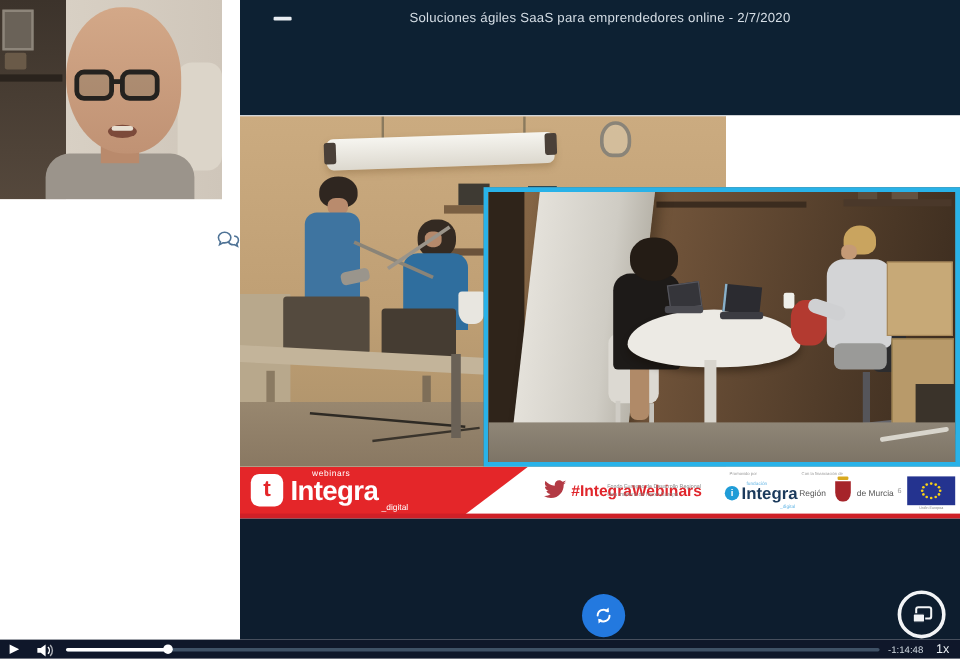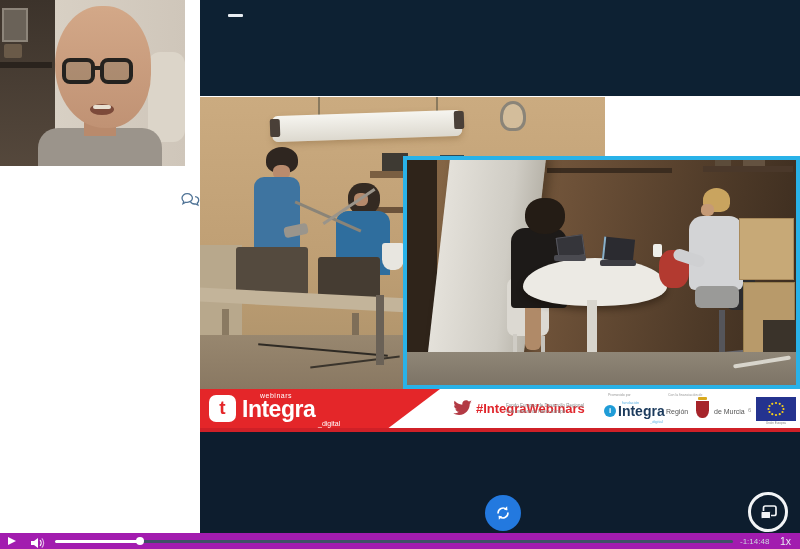--- a/index.html
+++ b/index.html
@@ -53,35 +53,36 @@
   .red-line { left:200px; top:428px; width:600px; height:4px; background:#cf2027; z-index:6; }
 
   
   .bottom-navy { left:200px; top:432px; width:600px; height:101px; background:#0d1d2e; }
   .sync-btn { left:485px; top:495px; width:36px; height:36px; border-radius:50%; background:#2379df; z-index:7;
               display:flex; align-items:center; justify-content:center; cursor:pointer; }
   .layout-btn { left:748px; top:492px; width:40px; height:40px; border-radius:50%; border:3px solid #f2f4f6; z-index:7;
               display:flex; align-items:center; justify-content:center; cursor:pointer; background:transparent; }
 
   
-  .controlbar { left:0; top:533px; width:800px; height:16px; background:#a21caf; z-index:8; }
+  .controlbar { left:0; top:533px; width:800px; height:16px; background:#0f172a; z-index:8; }
   .play-btn { position:absolute; left:8px; top:4px; width:10px; height:9px; cursor:pointer; }
   .play-btn .tri { width:0; height:0; border-left:8px solid #fff; border-top:4.5px solid transparent; border-bottom:4.5px solid transparent; }
   .vol-btn { position:absolute; left:31px; top:2px; width:16px; height:12px; cursor:pointer; }
   .track { position:absolute; left:55px; top:6.5px; width:678px; height:3px; background:#3f5166; border-radius:2px; cursor:pointer; }
   .played { position:absolute; left:0; top:0; height:3px; background:#ffffff; border-radius:2px; }
   .handle { position:absolute; top:-2.5px; width:8px; height:8px; border-radius:50%; background:#ffffff; cursor:pointer; }
   .time { position:absolute; left:740px; top:4px; font-size:8px; color:#cdd6de; }
   .speed { position:absolute; left:780px; top:2px; font-size:10.5px; color:#e8edf2; cursor:pointer; }
 </style>
 </head>
 <body>
 
 <div class="abs header">
   <div class="abs min-dash"></div>
+  <div class="abs title">Soluciones ágiles SaaS para emprendedores online - 2/7/2020</div>
 </div>
 
 <div class="abs webcam">
   <i class="s" style="left:0;top:0;width:55px;height:166px;background:linear-gradient(180deg,#3c332b,#55483c);"></i>
   <i class="s" style="left:0;top:62px;width:52px;height:6px;background:#2a231d;"></i>
   <i class="s" style="left:4px;top:44px;width:18px;height:14px;background:#6a5a48;border-radius:2px;"></i>
   <i class="s" style="left:2px;top:8px;width:26px;height:34px;background:#6a6258;border:2px solid #8d857a;"></i>
   <i class="s" style="left:55px;top:0;width:130px;height:166px;background:linear-gradient(90deg,#d8d0c4,#cfc6ba);"></i>
   <i class="s" style="left:148px;top:52px;width:37px;height:90px;background:#dcd5c9;border-radius:12px;"></i>
   <i class="s" style="left:38px;top:128px;width:124px;height:38px;background:#9b948b;border-radius:20px 20px 0 0;"></i>

